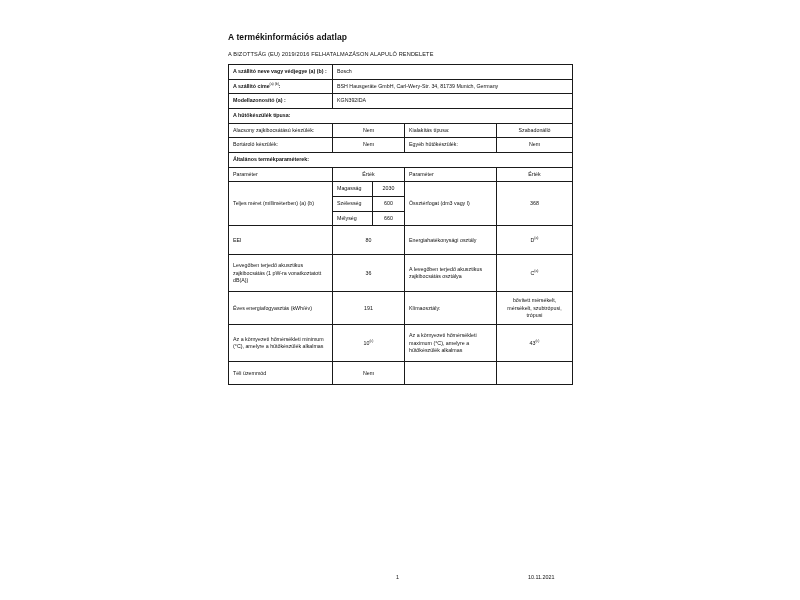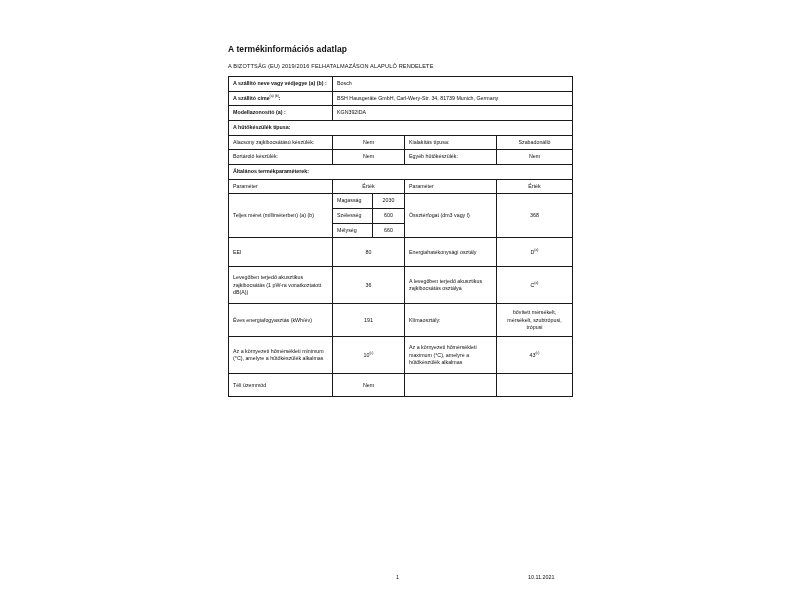--- a/index.html
+++ b/index.html
@@ -25,21 +25,21 @@
   .sheet {
     position: absolute;
     left: 228px;
     top: 28px;
     width: 344px;
   }
   .doc-title {
     font-size: 8.5px;
     font-weight: bold;
     color: #111;
-    margin: 16px 0 9px 0;
+    margin: 4px 0 9px 0;
     letter-spacing: 0.1px;
   }
   .doc-subtitle {
     font-size: 5.6px;
     color: #111;
     margin: 0 0 7px 0;
     letter-spacing: 0.15px;
   }
   table.spec {
     border-collapse: collapse;

